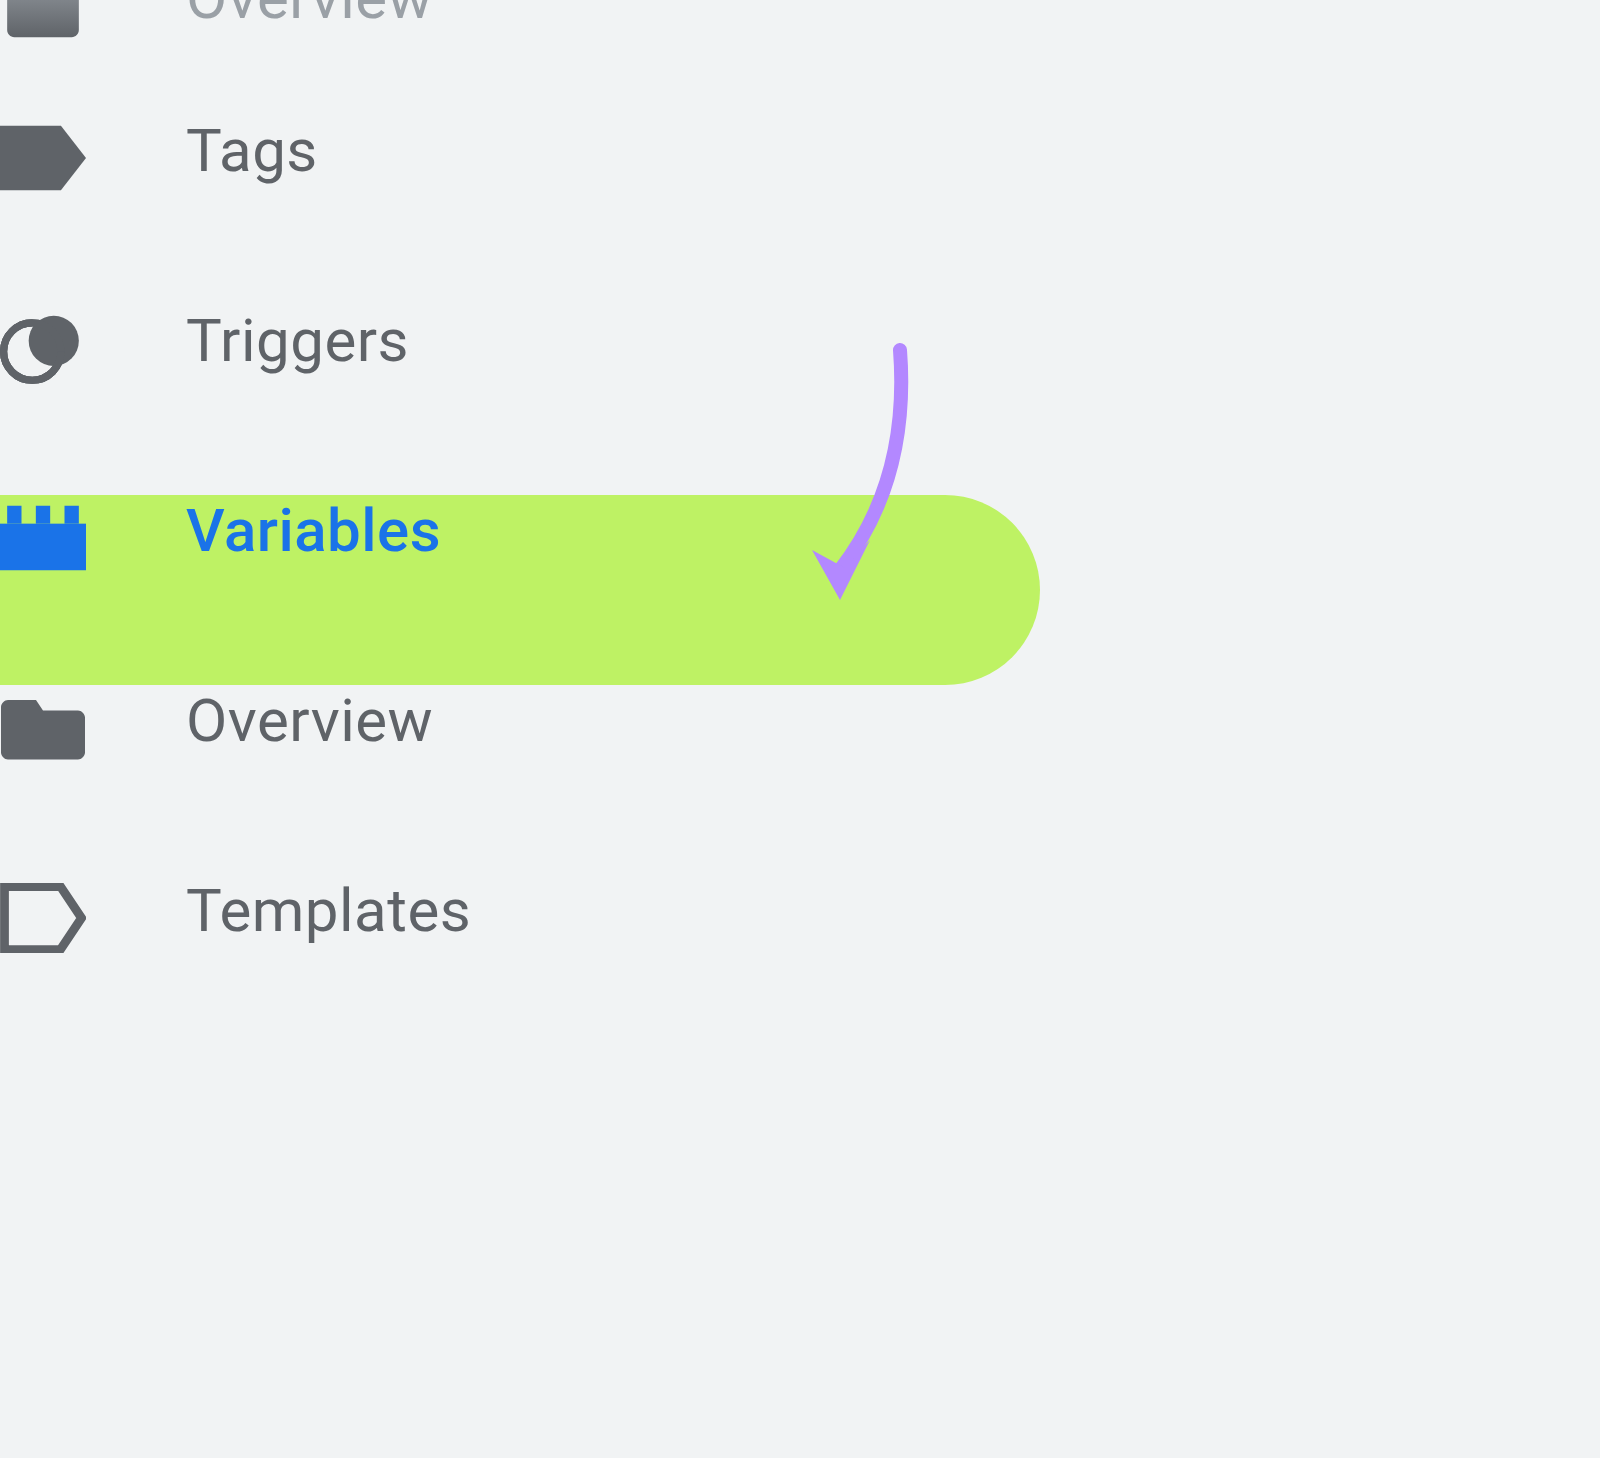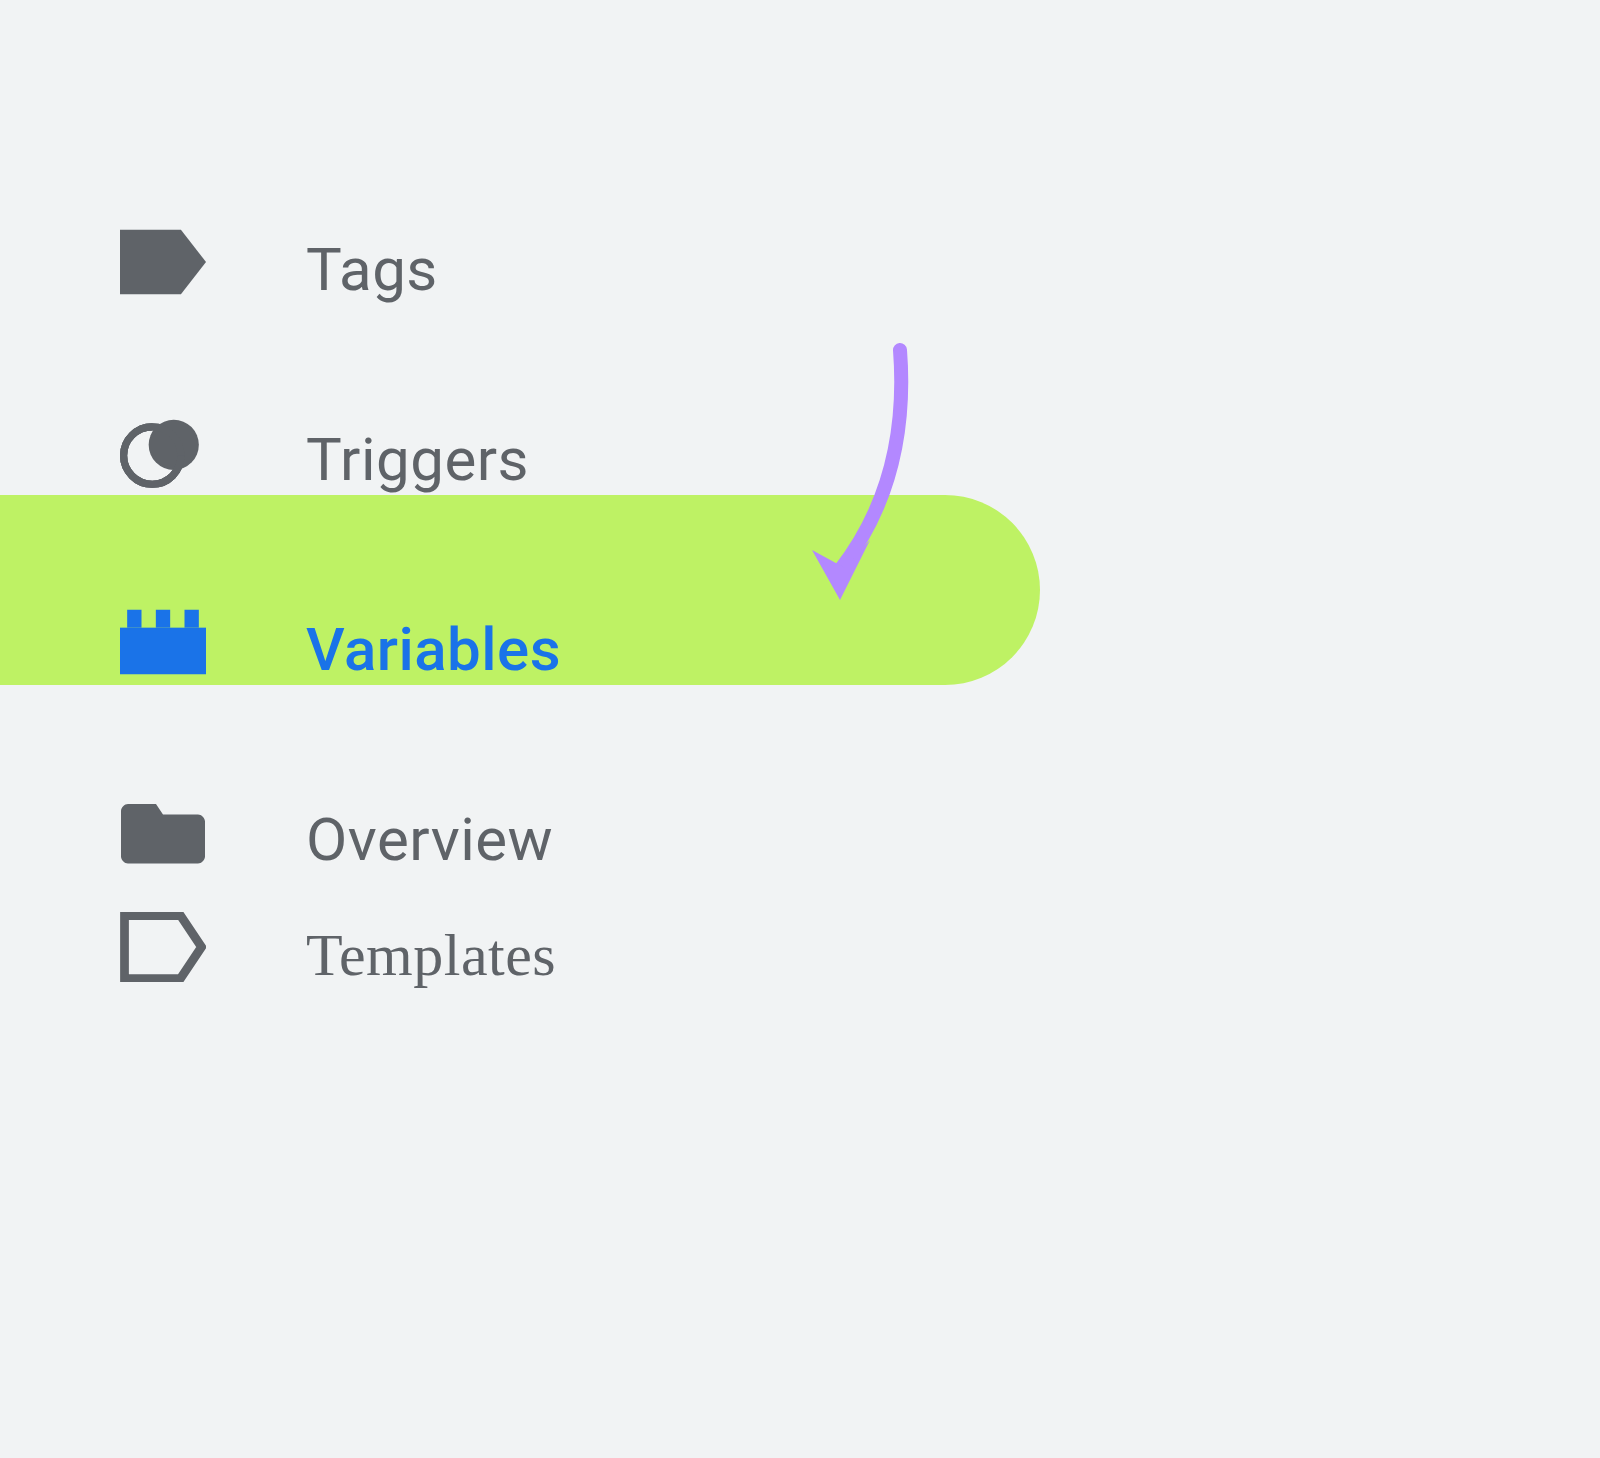--- a/index.html
+++ b/index.html
@@ -14,23 +14,22 @@
       height: 1458px;
       overflow: hidden;
       position: relative;
     }
     .sidebar {
       width: 100%;
       padding-top: 0;
     }
     .nav-item {
       display: flex;
-      align-items: flex-end;
+      align-items: flex-start;
       height: 190px;
-      padding-left: 120px;
       cursor: pointer;
       position: relative;
     }
     .nav-item.active {
       background: #bef264;
       border-top-right-radius: 95px;
       border-bottom-right-radius: 95px;
       width: 1040px;
     }
     .icon-wrapper {
@@ -61,21 +60,20 @@
       overflow: hidden;
     }
     .nav-item.cut-top .icon-wrapper,
     .nav-item.cut-top .nav-label {
       position: relative;
       top: -38px;
     }
     .nav-item.cut-bottom {
       height: 115px;
       overflow: hidden;
-      font-family: Liberation Serif, serif;
     }
     .arrow-annotation {
       position: absolute;
       left: 800px;
       top: 340px;
       pointer-events: none;
       z-index: 10;
     }
   </style>
 </head>

